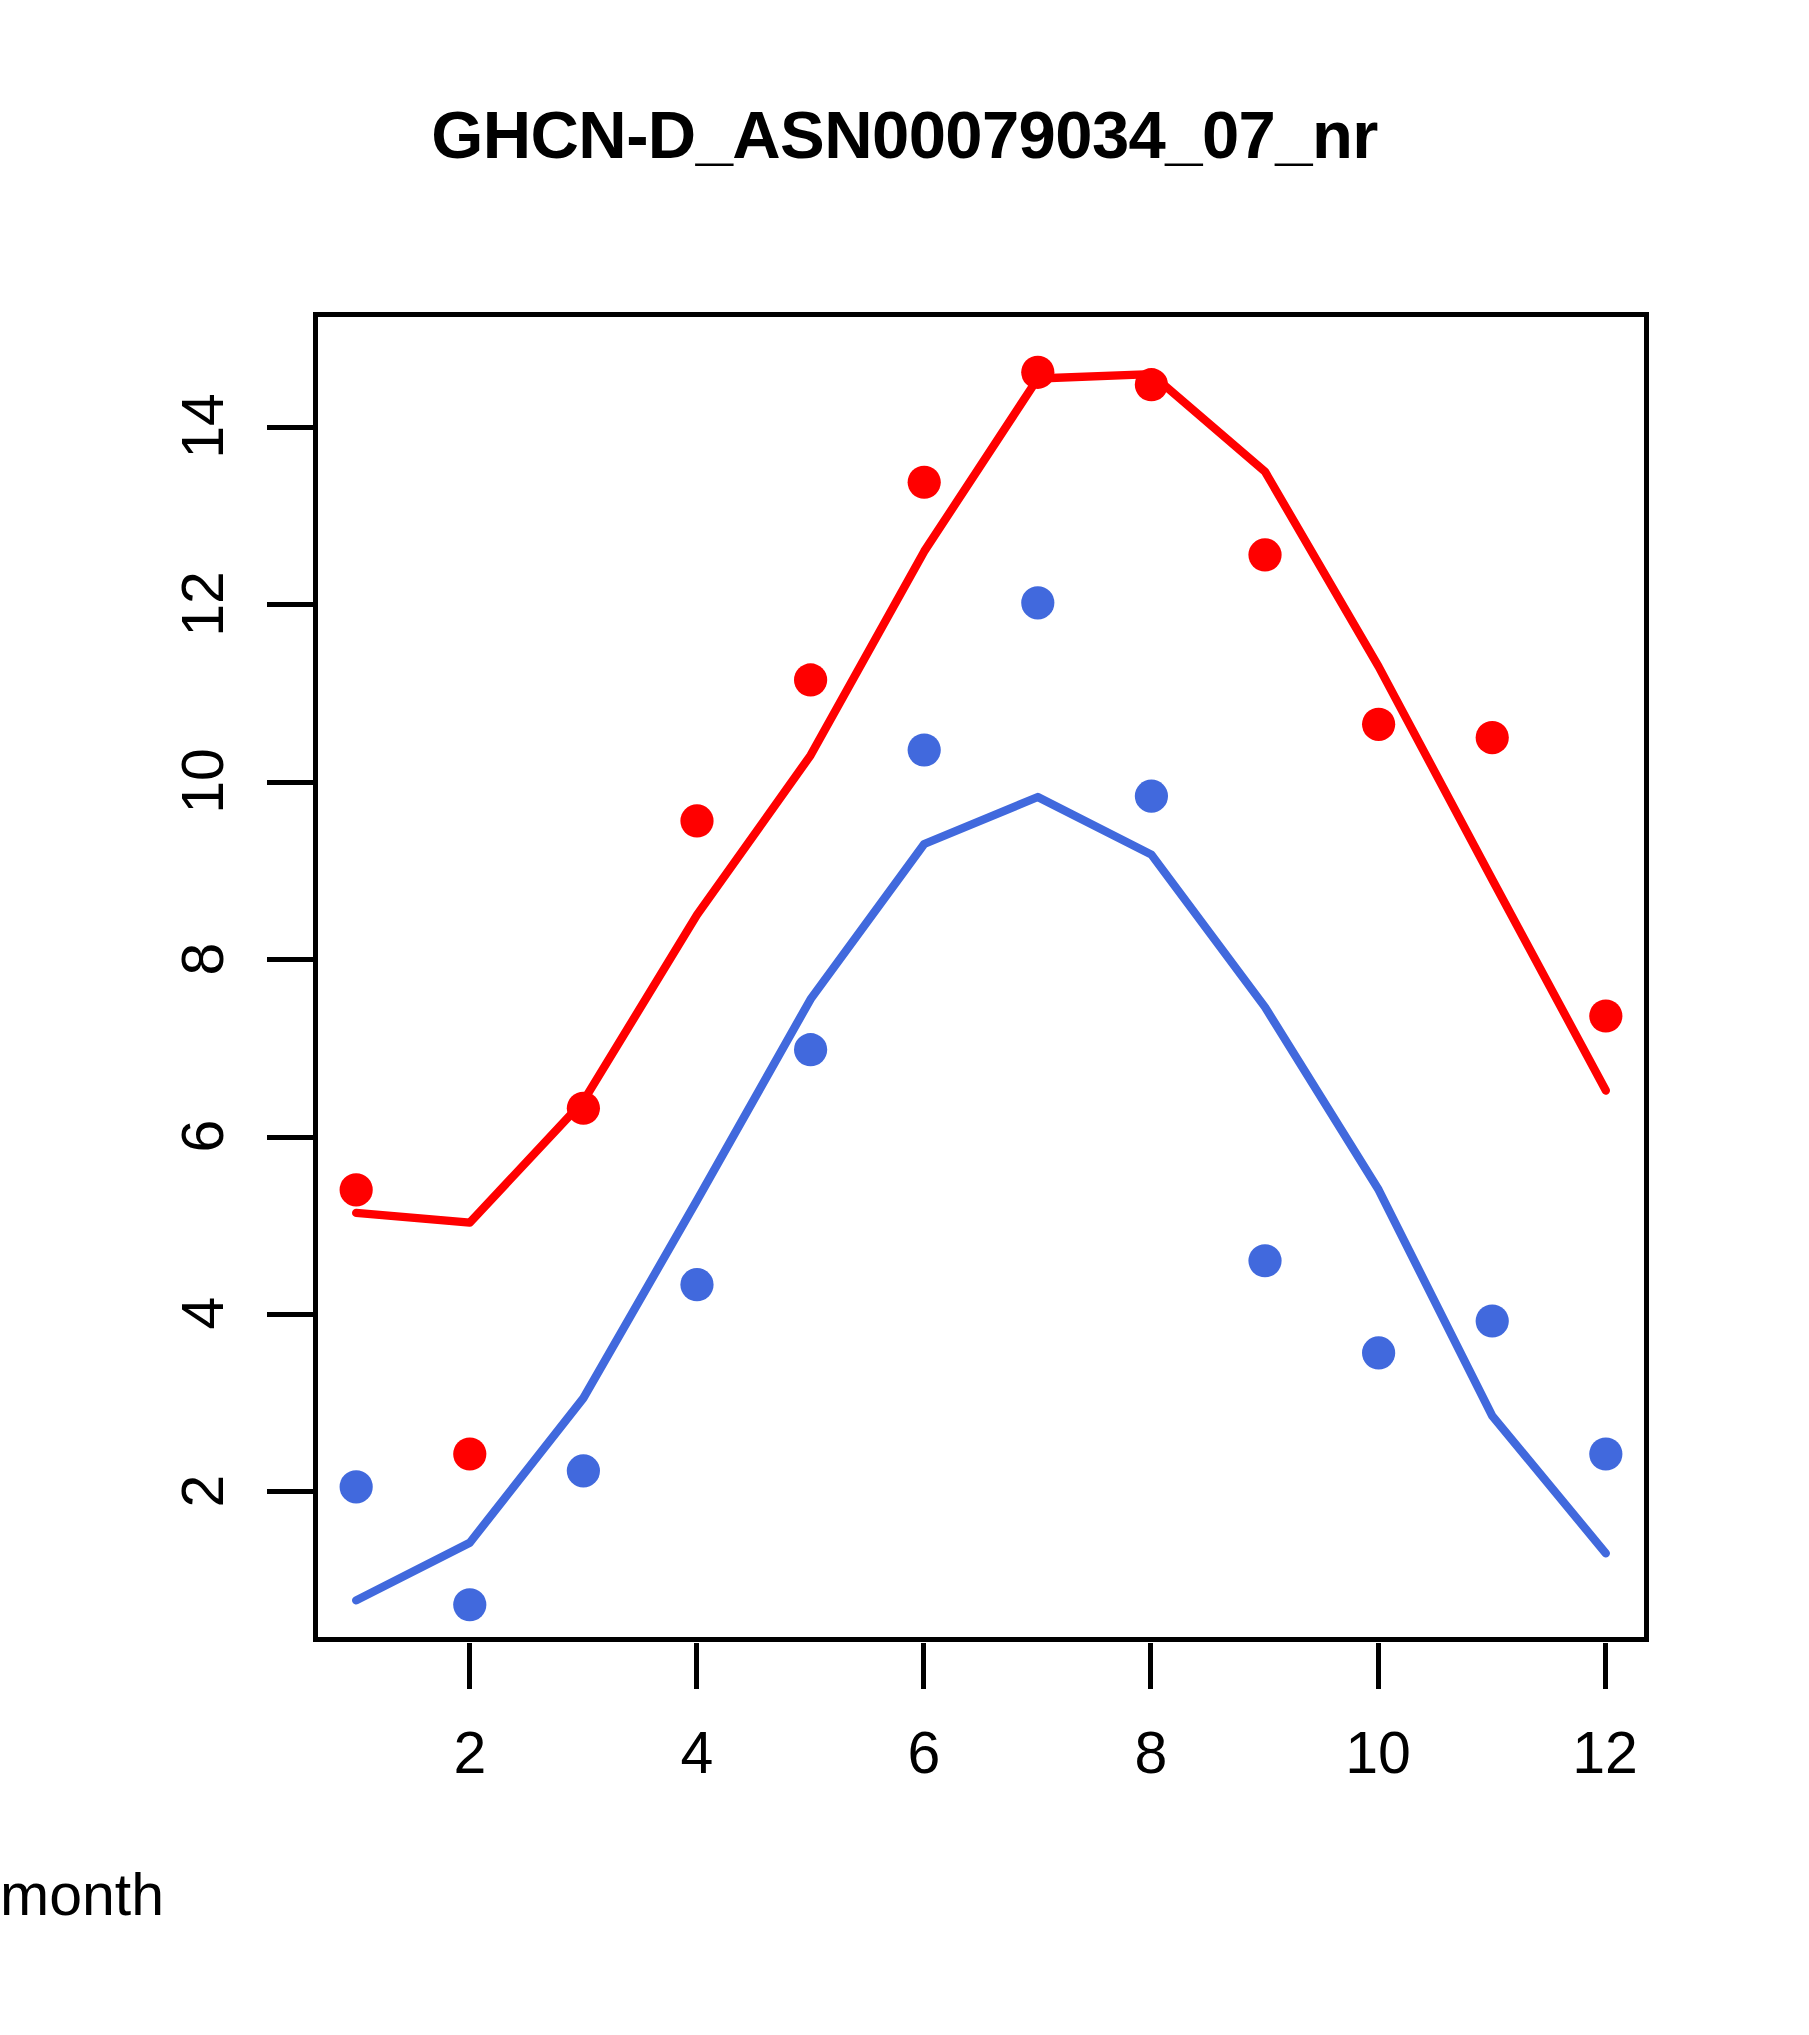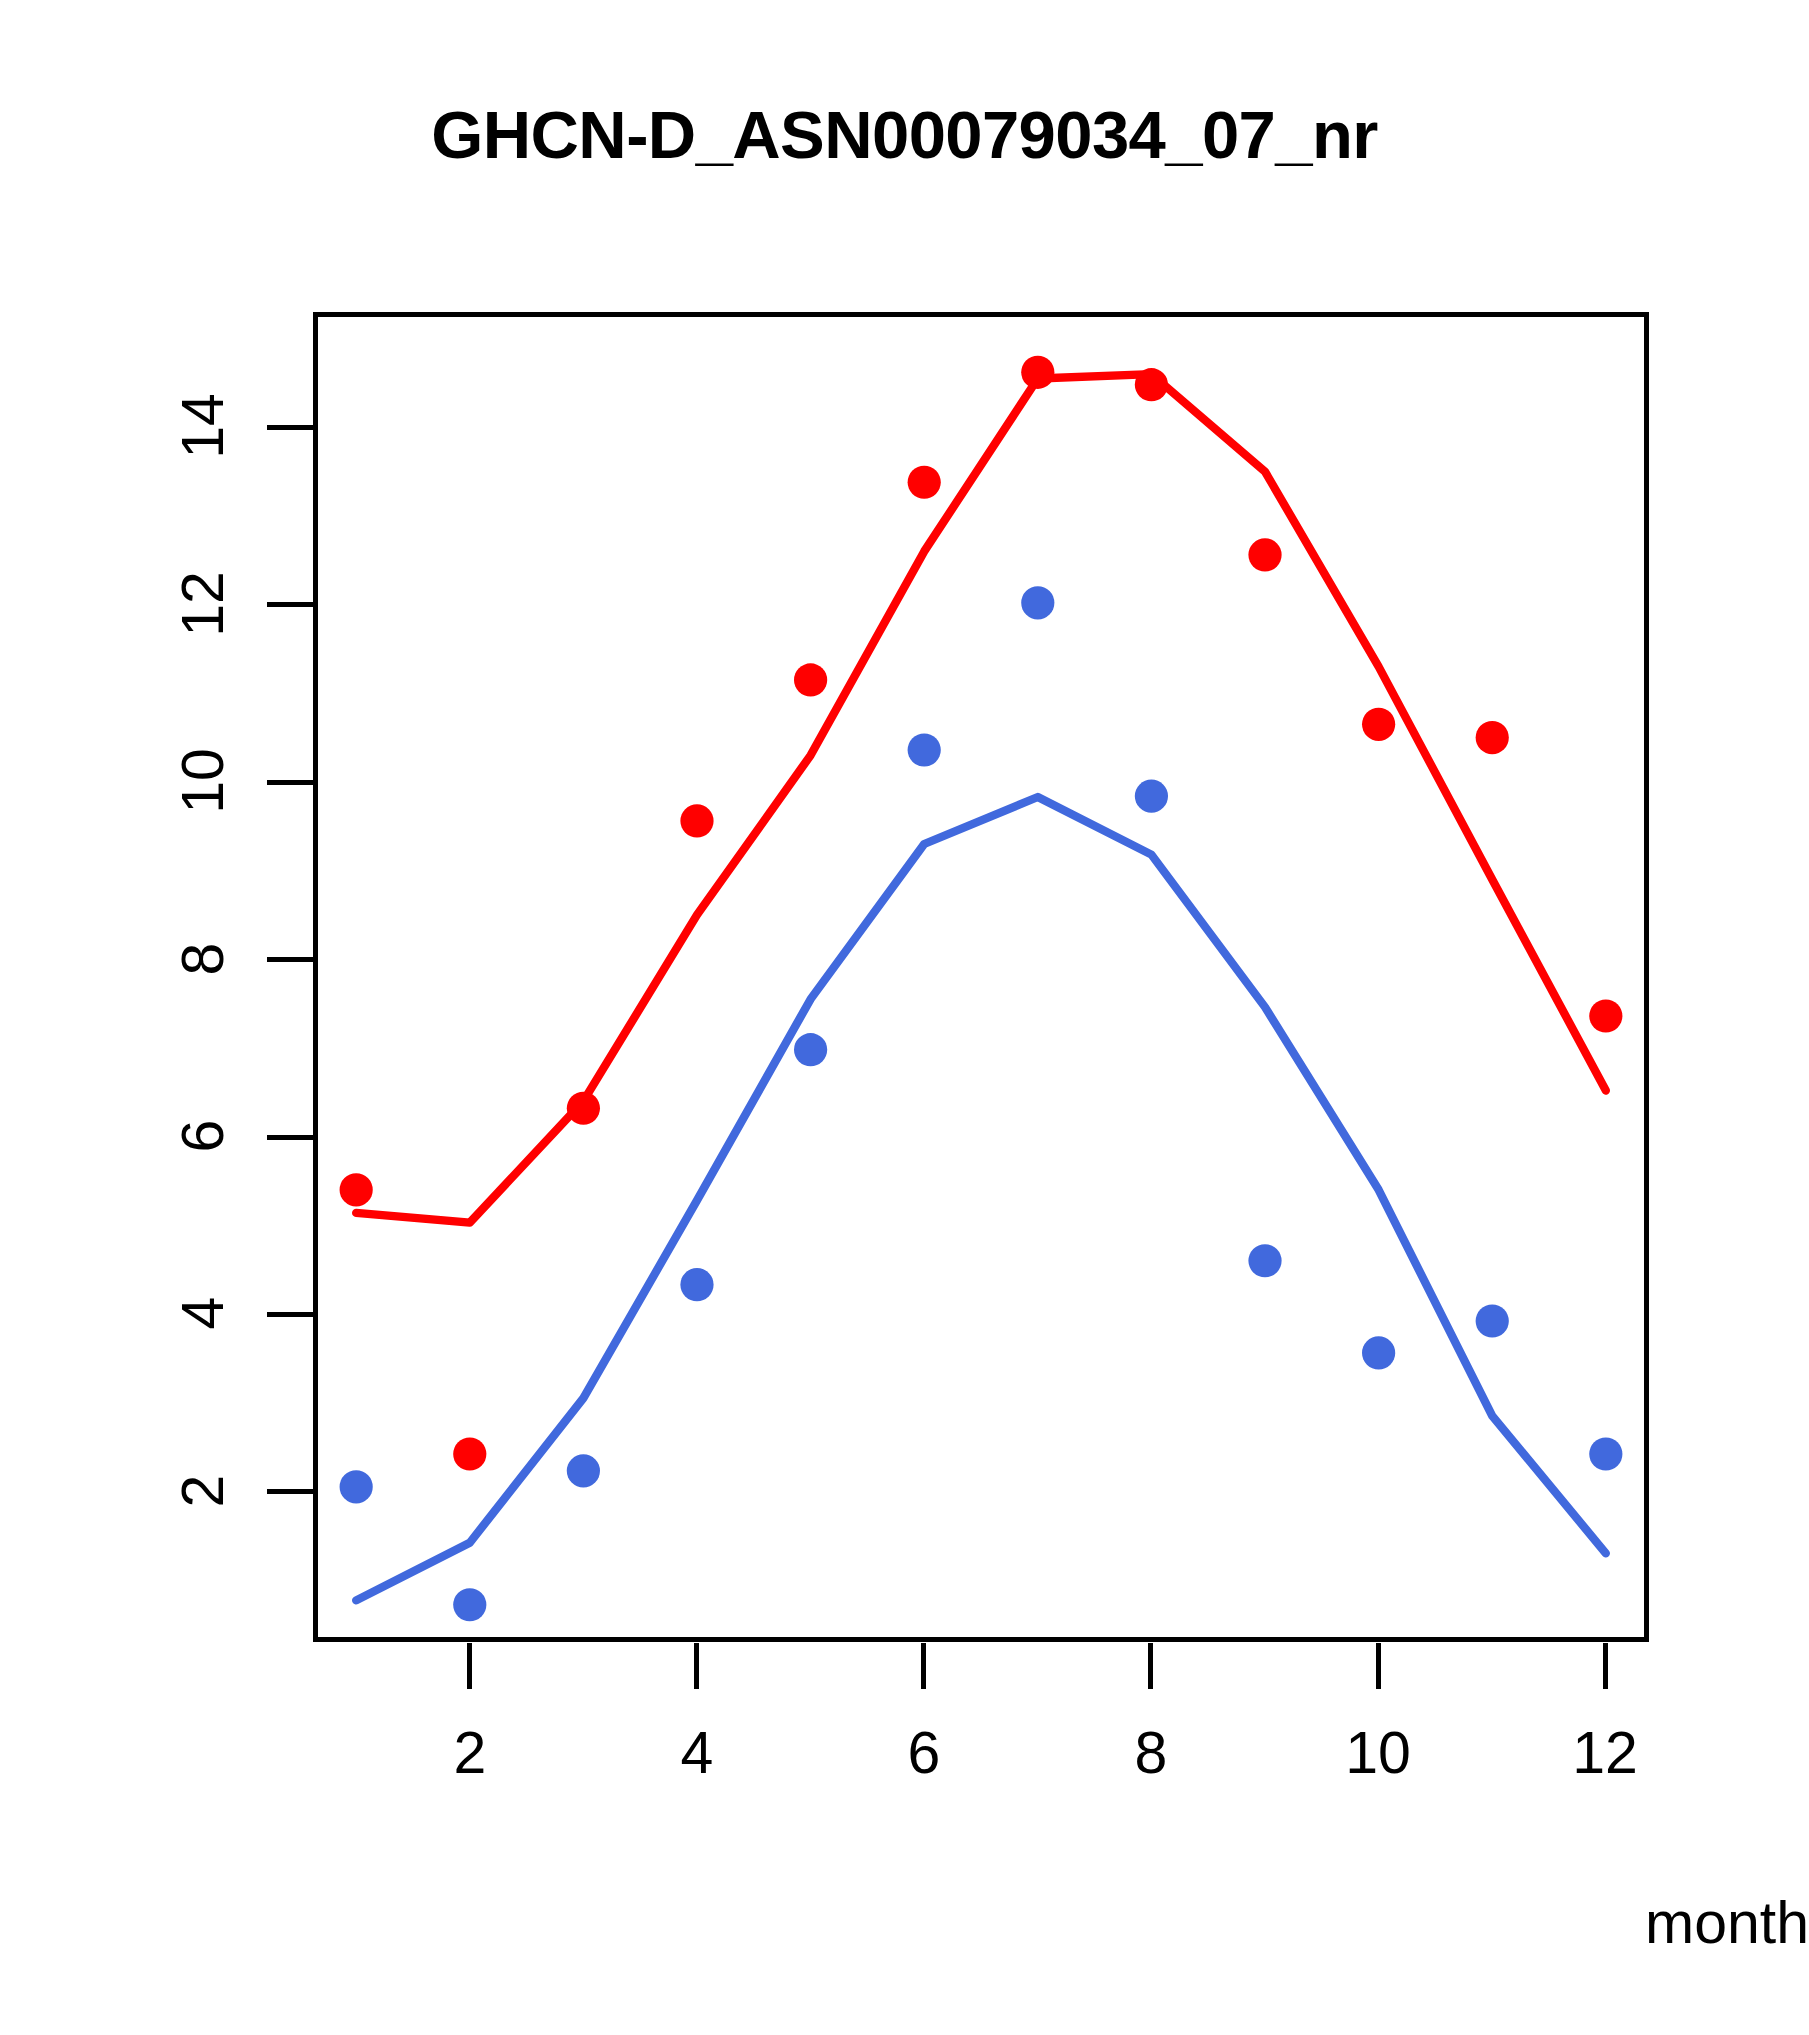--- a/index.html
+++ b/index.html
@@ -19,22 +19,22 @@
     font-family:"Liberation Sans",sans-serif;
     transform-origin:center center;transform:rotate(-90deg);
     width:128px;text-align:center;
   }
   .xtick-label{
     position:absolute;font-size:59px;color:#000;
     font-family:"Liberation Sans",sans-serif;
     width:166px;text-align:center;
   }
   #xlabel{
-    position:absolute;left:0;top:1861px;width:1809px;text-align:right;
-    font-size:59px;color:#000;font-family:"Liberation Sans",sans-serif;margin-top:28px;
+    position:absolute;left:0;top:1861px;width:1809px;text-align:left;
+    font-size:59px;color:#000;font-family:"Liberation Sans",sans-serif;
   }
 </style>
 </head>
 <body>
 
 <div id="root">
 
   <div id="chart-title">GHCN-D_ASN00079034_07_nr</div>
 
   <div id="plot-area">

